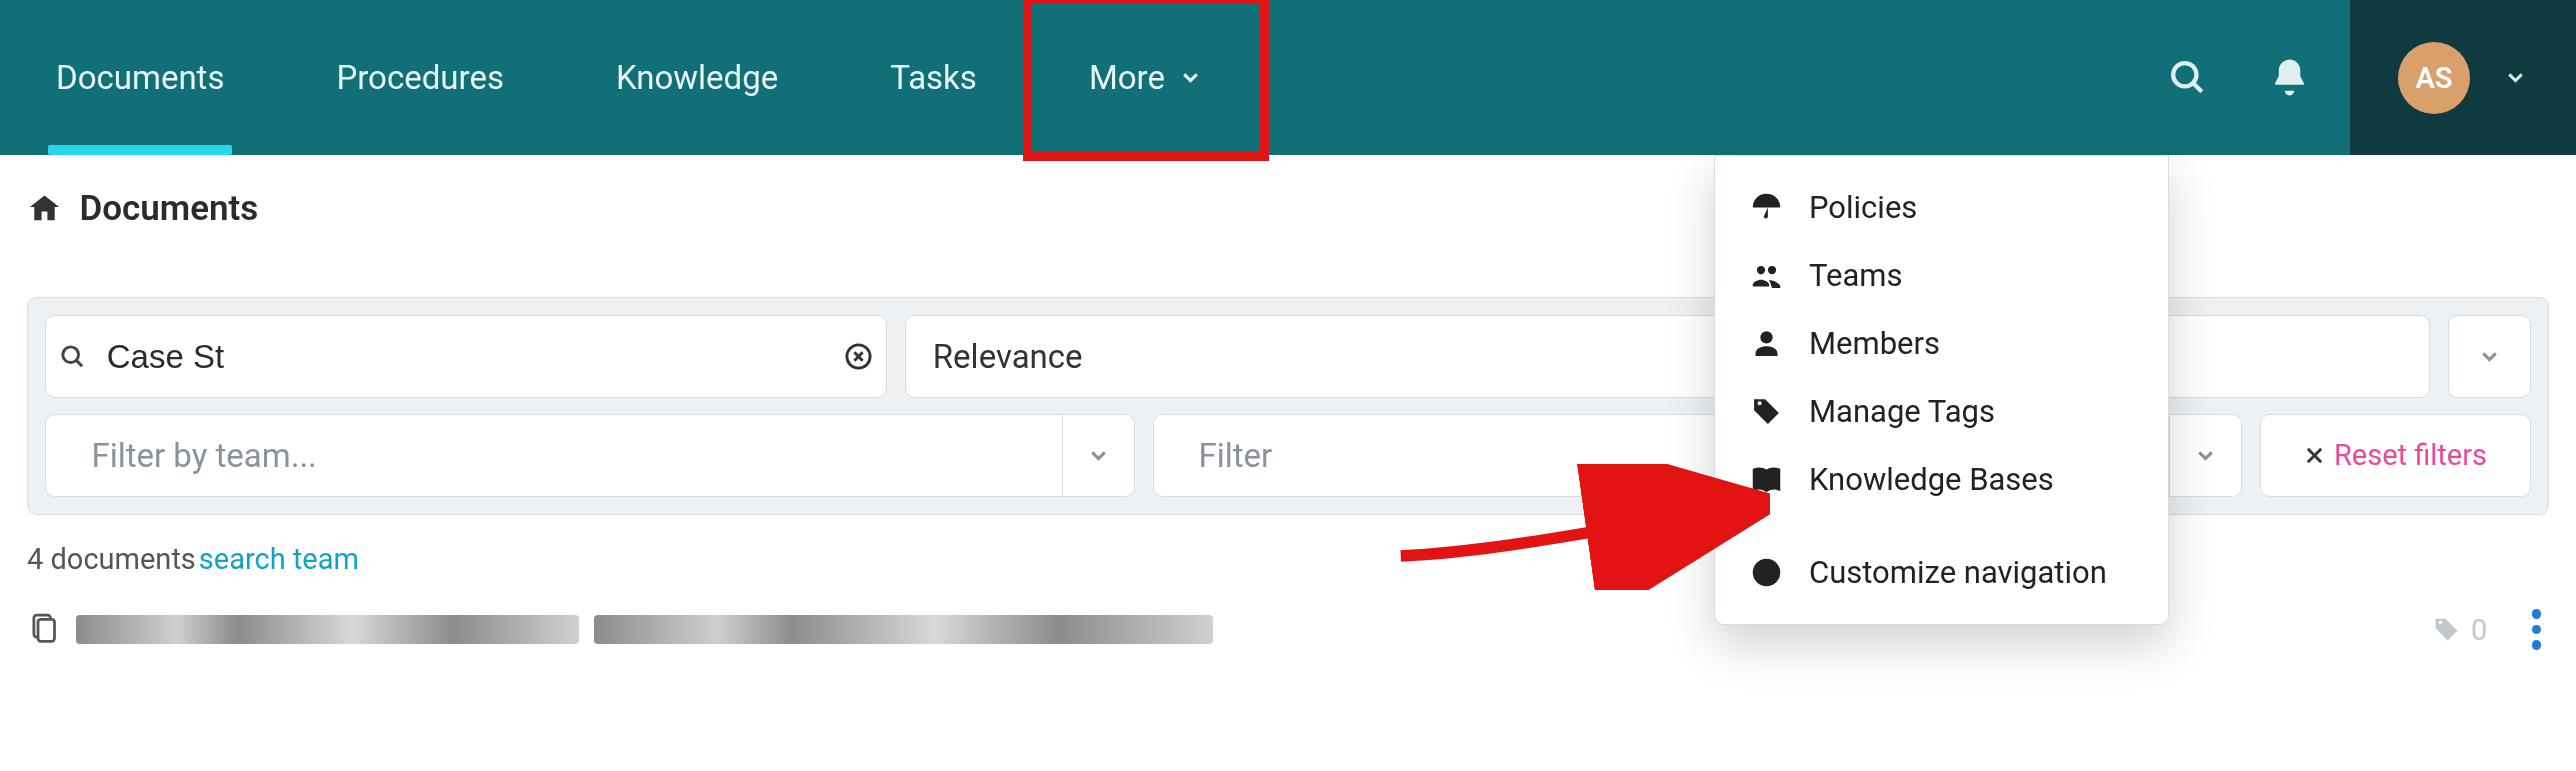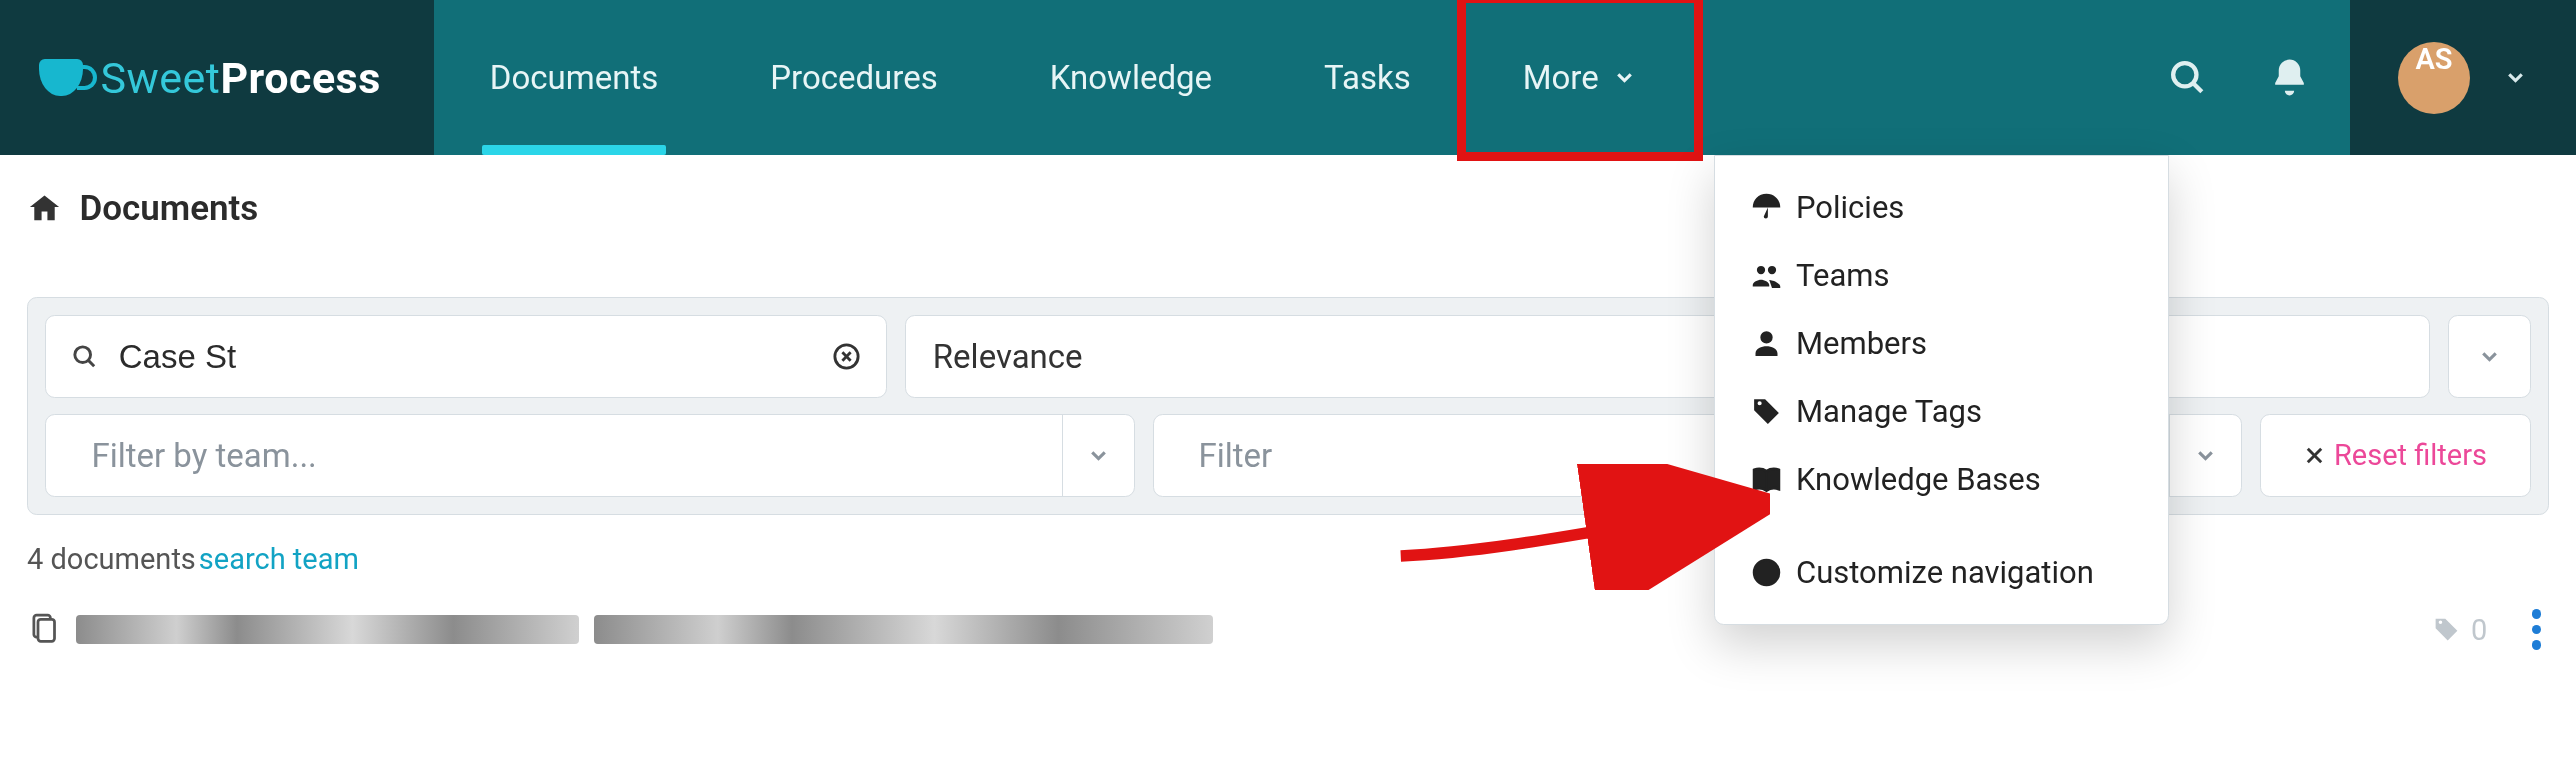--- a/index.html
+++ b/index.html
@@ -69,21 +69,21 @@
   .nav-ico{width:44px;height:44px;display:flex;align-items:center;justify-content:center;color:#dfeff0;cursor:pointer}
   .nav-ico svg{width:43px;height:43px}
 
   .user-slab{
     display:flex;align-items:center;gap:33px;
     background:var(--teal-dark);
     padding:0 48px;height:100%;
   }
   .avatar{
     width:72px;height:72px;border-radius:50%;
-    background:var(--avatar);display:flex;justify-content:center;
+    background:var(--avatar);display:flex;align-items:center;justify-content:center;
     color:#fff;font-size:29px;font-weight:600;
   }
   .user-slab .chev{color:#d8e9eb}
 
   
   .more-wrap{position:relative}
   .highlight-box{
     position:absolute;inset:-5.8px -9.7px -5.8px -9.7px;
     border:9.7px solid var(--red);pointer-events:none;z-index:5;
   }
@@ -101,21 +101,21 @@
     padding:17.4px;
     display:flex;flex-direction:column;gap:15.5px;
     position:relative;
   }
   .row{display:flex;gap:17.4px;align-items:stretch}
   .ctl{
     background:#fff;border:1px solid var(--border);border-radius:9.7px;
     display:flex;align-items:center;height:83px;
     font-size:33px;color:var(--text);
   }
-  .search{flex:0 0 842px;padding:0 24px;gap:17.4px}
+  .search{flex:0 0 842px;padding:0 12px;gap:17.4px}
   .search input{flex:1;border:none;outline:none;font-size:33px;color:var(--text);background:transparent}
   .search .clear{color:#444}
   .sort{flex:1;padding:0 27px;color:#333}
   .tag-toggle{flex:0 0 83px;justify-content:center}
 
   .sel{flex:1}
   .sel-inner{display:flex;align-items:center;width:100%;height:100%;margin-left:18px;}
   .sel-text{flex:1;padding:0 27px;color:#8a939c}
   .sel-caret{width:72px;height:100%;display:flex;align-items:center;justify-content:center;border-left:1px solid var(--border);color:#8a939c}
   .reset{flex:0 0 271px;justify-content:center;gap:7.7px;color:#ec4899;font-size:29px}
@@ -138,44 +138,38 @@
     top:155px; left:1714px;
     width:455px;
     background:#fff;
     border:1px solid var(--border);
     border-radius:0 0 9.7px 9.7px;
     box-shadow:0 19.3px 48px rgba(0,0,0,.18);
     padding:17.4px 0;
     z-index:20;
   }
   .dd-item{
-    display:flex;align-items:center;gap:13px;
+    display:flex;align-items:center;gap:26px;
     padding:15.5px 35px;font-size:31px;color:#222;cursor:pointer;
   }
   .dd-item svg{width:33px;height:33px;fill:#222;flex:0 0 auto}
   .dd-sep{height:25px}
 
   
   .arrow-svg{position:absolute;top:464px;left:1393px;width:377px;height:126px;z-index:25;pointer-events:none}
 
   
   .ico{display:inline-flex}
   svg{display:block}
   .chev svg{width:25px;height:25px}
 </style>
 </head>
 <body>
 
 <div class="navbar">
-  <div class="brand">
-    <span class="mug"></span>
-    <span class="brand-text">
-      <span class="sweet">Sweet</span><span class="process">Process</span>
-    </span>
-  </div>
 
   <div class="nav-links">
     <div class="nav-item active">
       <span>Documents</span>
     </div>
     <div class="nav-item">
       <span>Procedures</span>
     </div>
     <div class="nav-item">
       <span>Knowledge</span>

